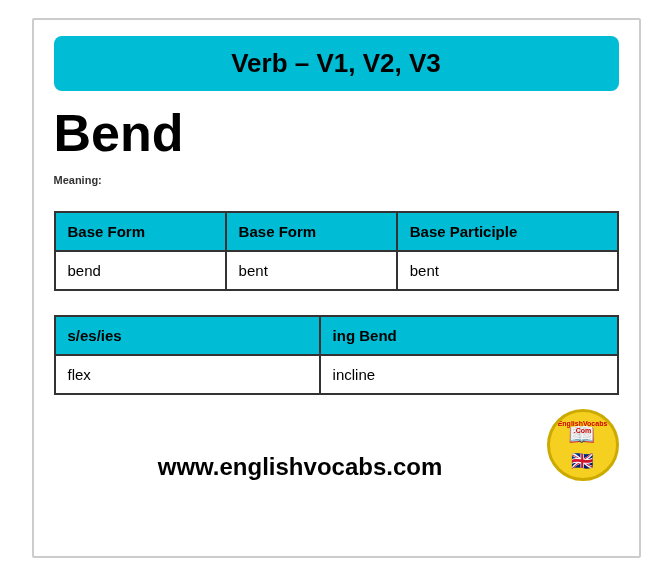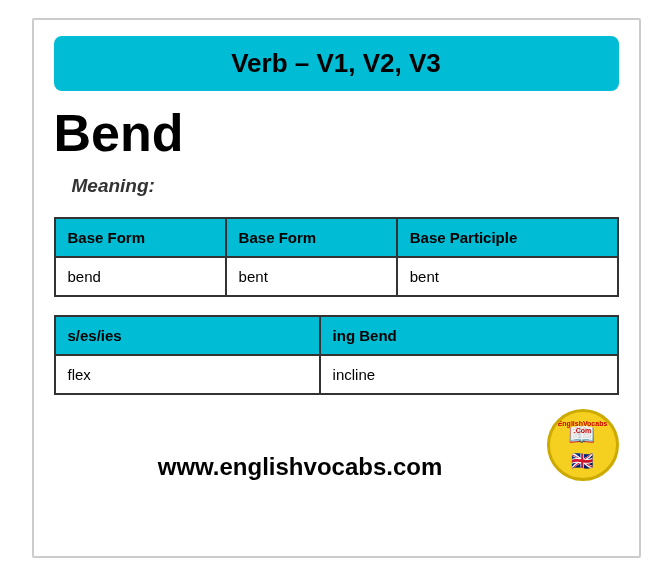--- a/index.html
+++ b/index.html
@@ -41,33 +41,31 @@
 
     .verb-title {
       font-size: 52px;
       font-weight: 900;
       color: #000000;
       line-height: 1.1;
       margin-top: 4px;
     }
 
     .meaning-section {
-      font-style: italic;
       color: #333333;
-      font-size: 19px;
+      font-size: 11px;
       line-height: 1.5;
-      margin-left: 18px;
     }
 
     .meaning-label {
       font-weight: bold;
     }
 
     .table-section {
-      margin-top: 6px;
+      margin-top: 12px;
     }
 
     table {
       width: 100%;
       border-collapse: collapse;
     }
 
     table th {
       background: #00bcd4;
       color: #000000;

